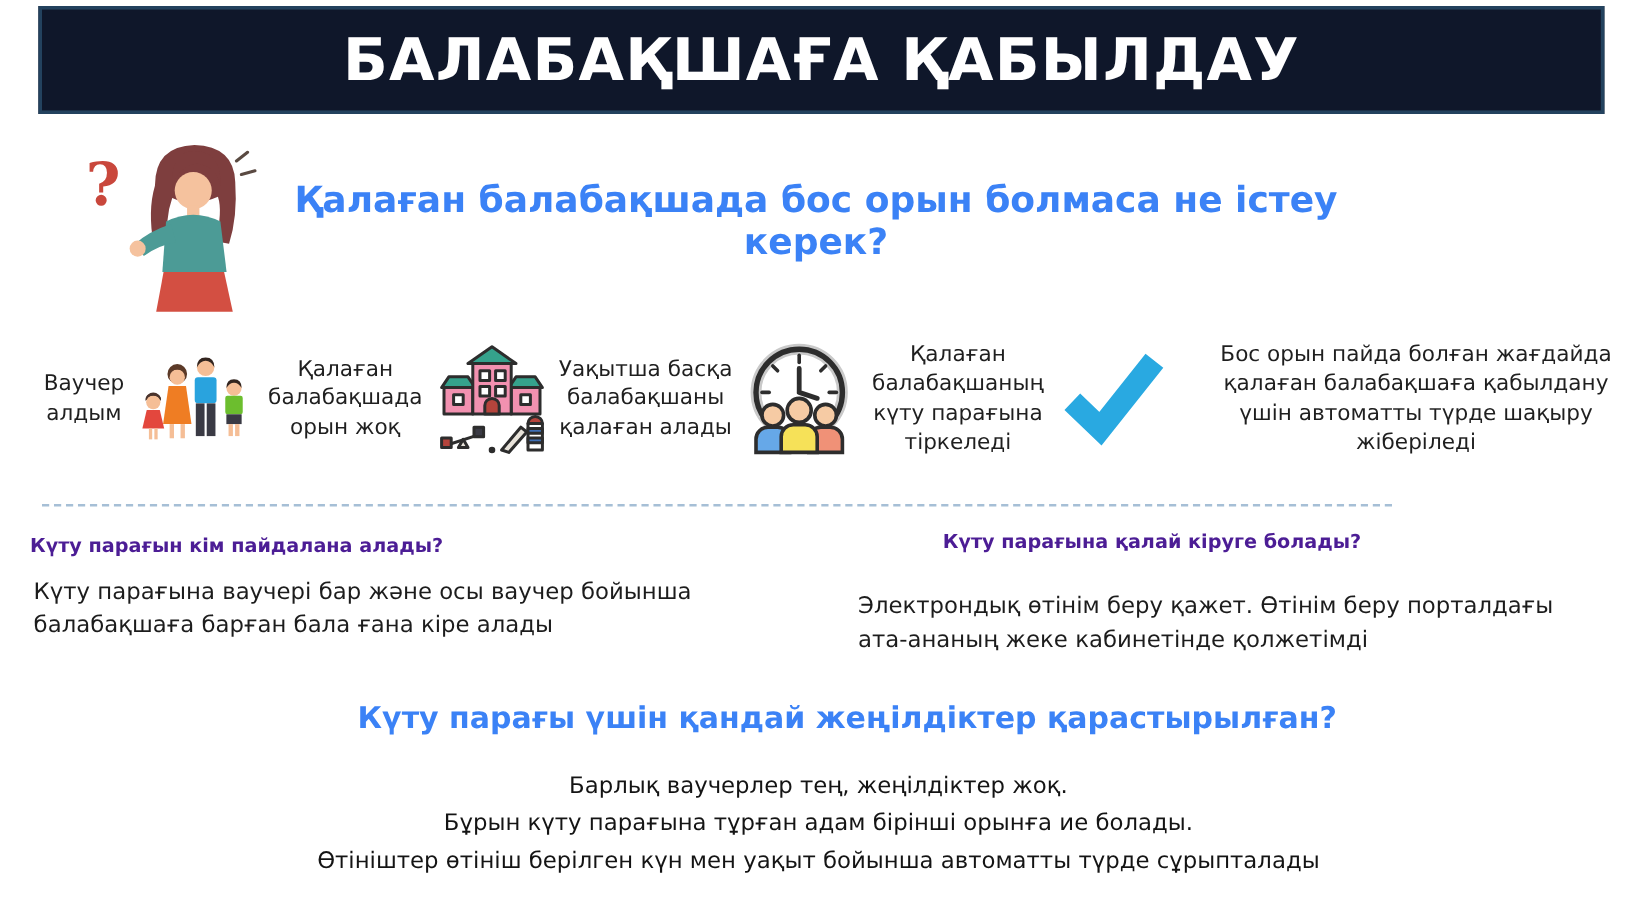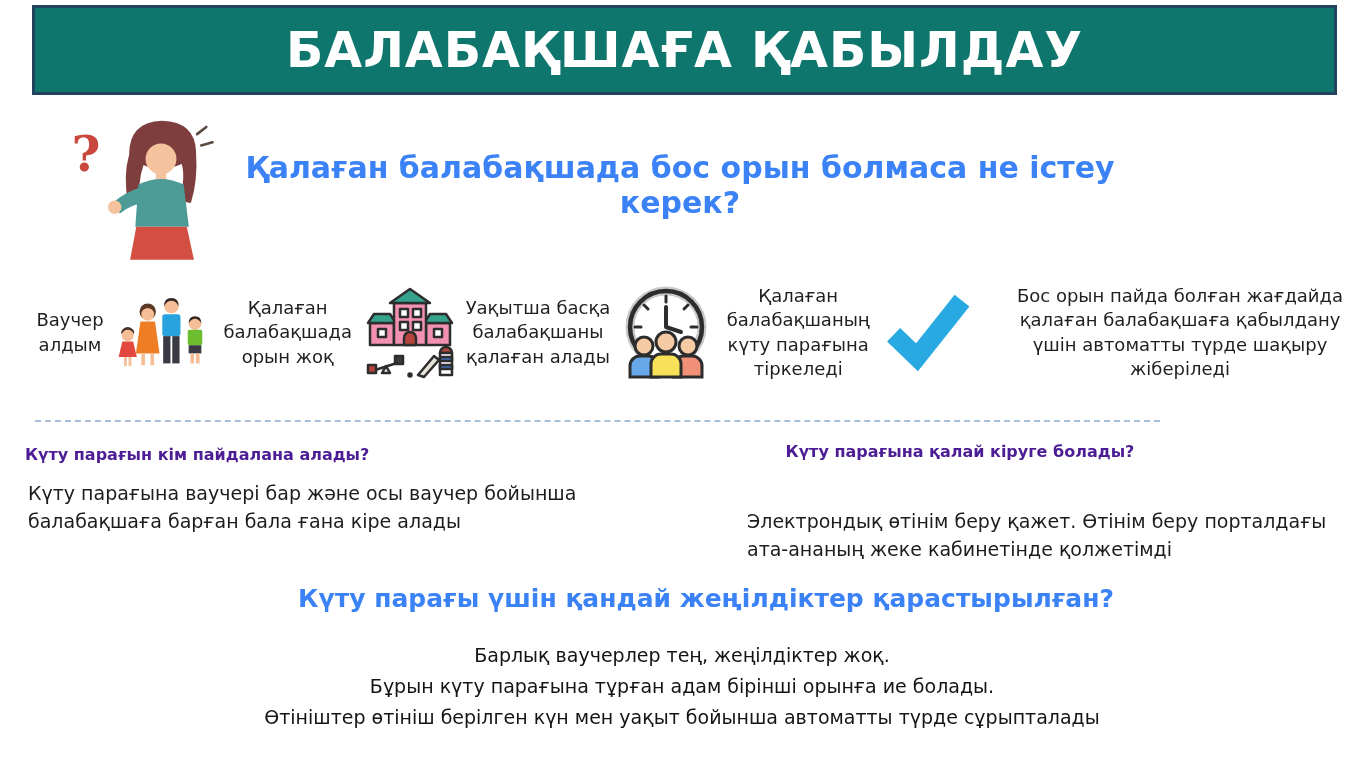--- a/index.html
+++ b/index.html
@@ -1,21 +1,21 @@
 <!DOCTYPE html>
 <html><head>
 <meta charset="utf-8">
 <style>
   * { margin: 0; padding: 0; box-sizing: border-box; }
   html, body { width: 1364px; height: 768px; background: #ffffff; overflow: hidden; }
   body { font-family: "DejaVu Sans", "Liberation Sans", sans-serif; position: relative; color: #1c1c1c; }
 
   .banner {
     position: absolute; left: 32px; top: 5px; width: 1305px; height: 90px;
-    background: #0f766e; border: 3px solid #23425E;
+    background: #0f172a; border: 3px solid #23425E;
     display: flex; align-items: center; justify-content: center;
   }
   .banner-title { color: #ffffff; font-weight: bold; font-size: 49px; letter-spacing: 1px; white-space: nowrap; }
 
   .woman-wrap { position: absolute; left: 55px; top: 105px; width: 175px; height: 155px; }
 
   .question-heading {
     position: absolute; left: 240px; top: 150px; width: 880px;
     text-align: center; color: #3b82f6; font-weight: bold; font-size: 30px;
   }
@@ -32,21 +32,21 @@
   .divider {
     position: absolute; left: 35px; top: 420px; width: 1125px; height: 0;
     border-top: 2px dashed #A6BFD6;
   }
 
   .col-heading { position: absolute; color: #4c1d95; font-weight: bold; font-size: 16px; }
   .h-who  { left: 25px;  top: 445px; }
   .h-how  { left: 730px; top: 442px; width: 460px; text-align: center; }
   .col-body { position: absolute; font-size: 19px; line-height: 1.45; color: #1c1c1c; }
   .b-who { left: 28px;  top: 480px; width: 645px; }
-  .b-how { left: 715px; top: 508px; width: 585px; margin-left: 32px; }
+  .b-how { left: 715px; top: 492px; width: 585px; }
 
   .logo { position: absolute; left: 1030px; top: 532px; }
   .logo-top { display: flex; align-items: center; gap: 4px; }
   .logo-smart { background: #2156A5; color: #ffffff; font-weight: bold; font-size: 16px; padding: 1px 5px; border-radius: 4px; }
   .logo-nation { color: #7AB648; font-weight: bold; font-size: 16px; }
   .logo-line { width: 62px; border-bottom: 2px solid #E2C79C; align-self: flex-end; margin-bottom: 3px; }
   .logo-box { margin-top: 3px; border: 2px solid #D6A04B; border-radius: 6px; padding: 2px 9px; display: inline-block; background: #fffdf8; }
   .logo-name { color: #D1862A; font-weight: bold; font-size: 20px; letter-spacing: 6px; }
 
   .benefits-heading {

